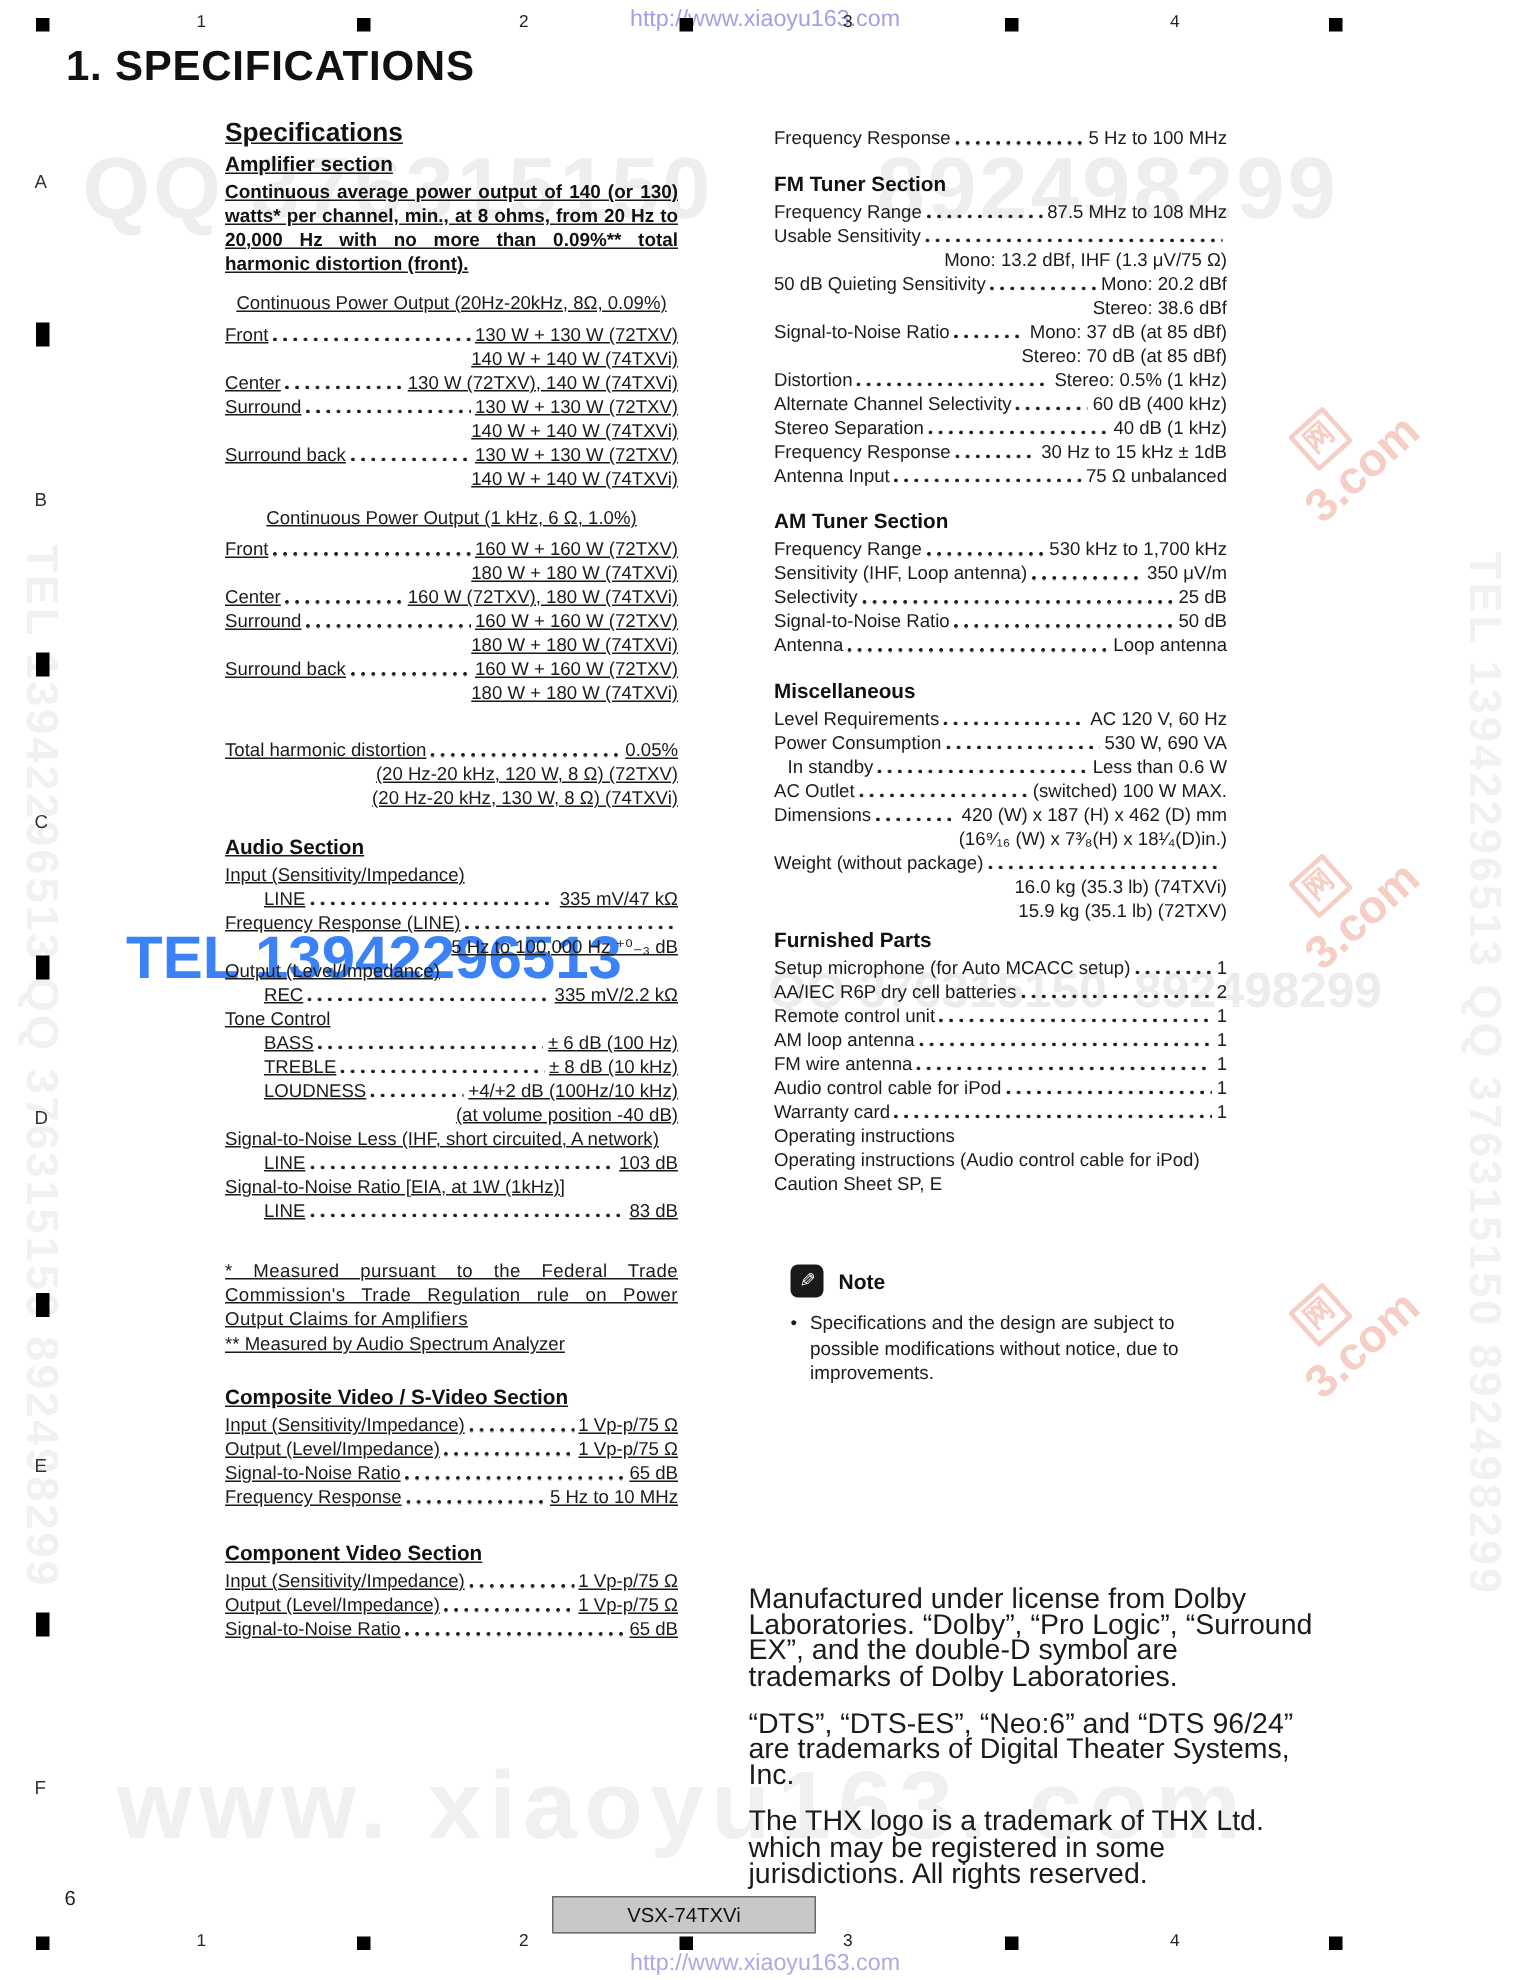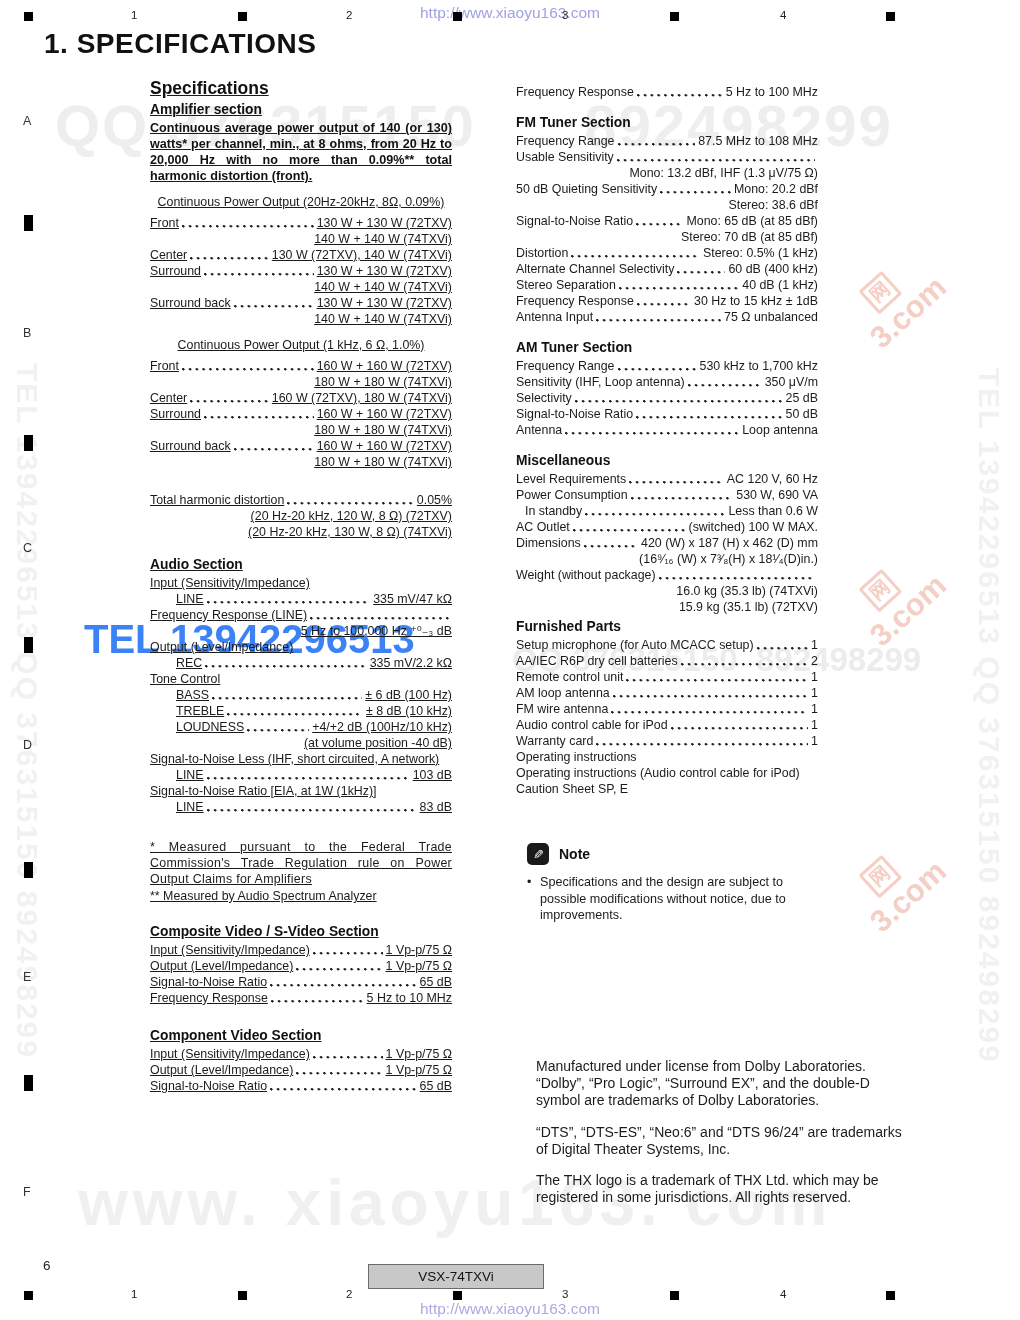--- a/index.html
+++ b/index.html
@@ -78,21 +78,21 @@
   #note-head{display:flex;align-items:center;gap:10px;}
   #note-icon{width:22px;height:22px;background:#1a1a1a;border-radius:5px;color:#fff;
              display:flex;align-items:center;justify-content:center;font-size:13px;}
   #note-icon span{transform:scaleX(-1);}
   #note-label{font-size:14px;font-weight:bold;color:#111;}
   #note-body{display:flex;margin-top:9px;font-size:12.6px;line-height:16.5px;}
   #note-bullet{width:13px;flex:0 0 auto;}
   #note-text{width:286px;}
 
   
-  #trademarks{position:absolute;left:499px;top:1058px;width:376px;z-index:2;font-size:14px;line-height:17.2px;margin-left:37px;}
+  #trademarks{position:absolute;left:499px;top:1058px;width:376px;z-index:2;font-size:19px;line-height:17.2px;}
   #trademarks p{margin:0 0 14px;}
 </style>
 </head>
 <body>
 
 <div id="page">
 
   <div class="wm" id="wm-big-top">QQ 376315150      892498299</div>
   <div class="wm" id="wm-mid-left">TEL 13942296513</div>
   <div class="wm" id="wm-mid-right">QQ 376315150  892498299</div>
@@ -387,21 +387,21 @@
             <span class="lb">50 dB Quieting Sensitivity</span>
             <span class="dt"></span>
             <span class="vl">Mono: 20.2 dBf</span>
           </div>
           <div class="ln vo">
             <span class="vl">Stereo: 38.6 dBf</span>
           </div>
           <div class="ln">
             <span class="lb">Signal-to-Noise Ratio</span>
             <span class="dt"></span>
-            <span class="vl">Mono: 65 dB (at 85 dBf)</span>
+            <span class="vl">Mono: 37 dB (at 85 dBf)</span>
           </div>
           <div class="ln vo">
             <span class="vl">Stereo: 70 dB (at 85 dBf)</span>
           </div>
           <div class="ln">
             <span class="lb">Distortion</span>
             <span class="dt"></span>
             <span class="vl">Stereo: 0.5% (1 kHz)</span>
           </div>
           <div class="ln">

